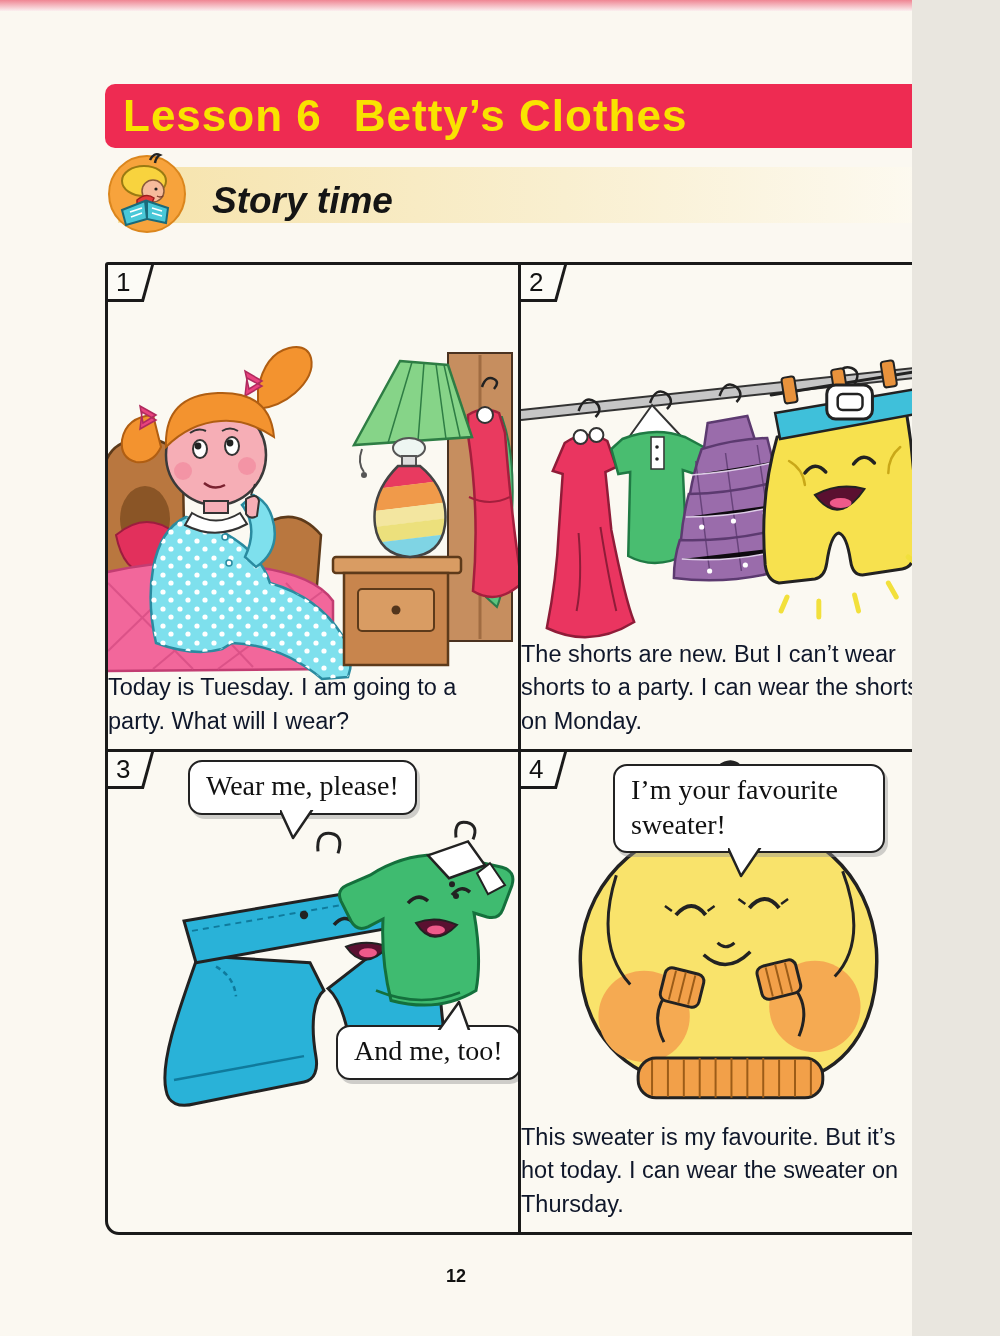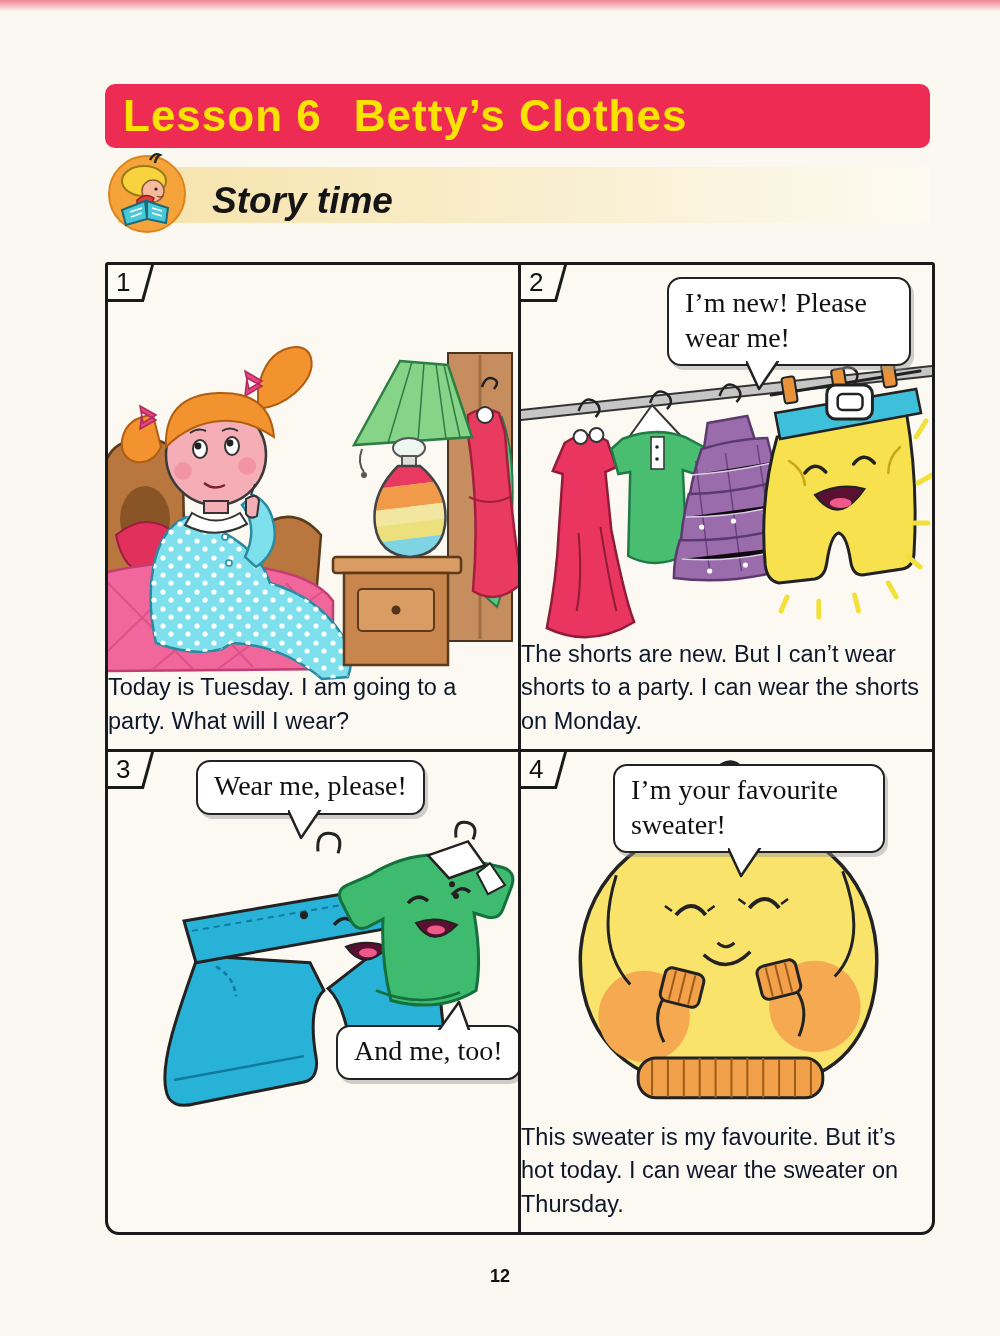--- a/index.html
+++ b/index.html
@@ -1,16 +1,16 @@
 <!DOCTYPE html>
 <html style="--banner-red: #ee2b52; --title-yellow: #f9e300; --strip-cream: #f6e3ab; --icon-orange: #f7a33c; --page-bg: #fbf8f1;"><head>
 <meta charset="utf-8">
 <style>
   html,body{margin:0;padding:0;background:#e9e6df;}
-  .page{position:relative;width:1000px;height:1336px;background:var(--page-bg,#fbf8f1);overflow:hidden;
+  .page{position:relative;width:912px;height:1336px;background:var(--page-bg,#fbf8f1);overflow:hidden;
         font-family:"Liberation Sans",sans-serif;}
   .scan-edge{position:absolute;left:0;top:0;width:100%;height:11px;
         background:linear-gradient(180deg,#ef8693,#fbeff0);}
 
   
   .banner{position:absolute;left:105px;top:84px;width:825px;height:64px;
         background:var(--banner-red,#ee2b52);border-radius:10px;display:flex;align-items:center;
         padding-left:18px;box-sizing:border-box;}
   .banner-text{font-size:44px;font-weight:bold;color:var(--title-yellow,#f9e300);letter-spacing:1px;}
   .lesson-label{margin-right:32px;}
@@ -230,27 +230,20 @@
           <rect x="319" y="129" width="25" height="16" rx="5" fill="none" stroke="#222" stroke-width="2.5"></rect>
           <path d="M286 208 q10 -13 21 -1 M335 199 q10 -13 21 -1" stroke="#222" stroke-width="3.5" fill="none"></path>
           <path d="M296 230 q24 32 50 -6 q-26 -7 -50 6 Z" fill="#5a1030" stroke="#222" stroke-width="2"></path>
           <ellipse cx="322" cy="238" rx="11" ry="5" fill="#ef5a8a"></ellipse>
           <path d="M270 196 q14 8 16 24 M382 182 q-12 10 -12 26" stroke="#c9a818" stroke-width="2.5" fill="none"></path>
           <g stroke="#f2e03c" stroke-width="5">
             <path d="M408 156 L398 172 M414 210 L400 218 M410 258 L396 258 M402 302 L390 292 M378 332 L370 318 M340 346 L336 330 M300 352 L300 336 M262 346 L268 332"></path>
           </g>
         </g>
       </svg>
-      <div class="bubble" style="left:146px;top:12px;width:208px;">
-        <span>I’m new! Please wear me!</span>
-        <svg class="tail tail-down" style="left:32%" viewBox="0 0 34 30">
-          <path d="M0 0 L13 28 L32 0 Z" fill="#fff"></path>
-          <path d="M0 0 L13 28 M32 0 L13 28" stroke="#222" stroke-width="2.5" fill="none" stroke-linecap="round"></path>
-        </svg>
-      </div>
       <p class="caption">The shorts are new. But I can’t wear shorts to a party. I can wear the shorts on Monday.</p>
     </div>
 
     <div class="panel bottom">
       <div class="tab">
         <div class="tab-in">3</div>
       </div>
       <svg class="art" viewBox="0 0 410 483" preserveAspectRatio="none">
 
         <path d="M210 100 q-2 -20 13 -18 q13 2 7 20" fill="none" stroke="#222" stroke-width="3"></path>
@@ -269,21 +262,21 @@
         <path d="M262 124 q42 -27 88 -18 l44 10 q14 4 10 18 l-9 24 q-4 11 -16 8 l-13 -4 q8 46 2 78 q-37 23 -85 10 q-10 -40 -8 -82 l-15 8 q-11 5 -17 -6 l-10 -20 q-5 -11 6 -16 Z" fill="#3fbb70" stroke="#14703c" stroke-width="3"></path>
         <path d="M320 104 L360 90 L377 114 L341 127 Z" fill="#fff" stroke="#222" stroke-width="2.5"></path>
         <path d="M382 112 l15 22 -17 9 -11 -21 Z" fill="#fff" stroke="#222" stroke-width="2"></path>
         <circle cx="344" cy="133" r="3" fill="#222"></circle>
           <circle cx="348" cy="145" r="3" fill="#222"></circle>
         <path d="M300 152 q10 -11 20 -2 M344 144 q9 -11 18 -3" stroke="#222" stroke-width="3.5" fill="none"></path>
         <path d="M308 172 q17 27 41 2 q-21 -10 -41 -2 Z" fill="#5a1030" stroke="#222" stroke-width="2"></path>
         <ellipse cx="328" cy="179" rx="9" ry="4.5" fill="#ef5a8a"></ellipse>
         <path d="M268 240 q44 18 84 2" stroke="#14703c" stroke-width="2.5" fill="none"></path>
       </svg>
-      <div class="bubble nowrap" style="left:88px;top:8px;">
+      <div class="bubble nowrap" style="left:80px;top:8px;">
         <span>Wear me, please!</span>
         <svg class="tail tail-down" style="left:40%" viewBox="0 0 34 30">
           <path d="M0 0 L13 28 L32 0 Z" fill="#fff"></path>
           <path d="M0 0 L13 28 M32 0 L13 28" stroke="#222" stroke-width="2.5" fill="none" stroke-linecap="round"></path>
         </svg>
       </div>
       <div class="bubble nowrap" style="left:228px;top:273px;">
         <span>And me, too!</span>
         <svg class="tail tail-up" style="left:55%" viewBox="0 0 34 30">
           <path d="M2 30 L22 2 L32 30 Z" fill="#fff"></path>

